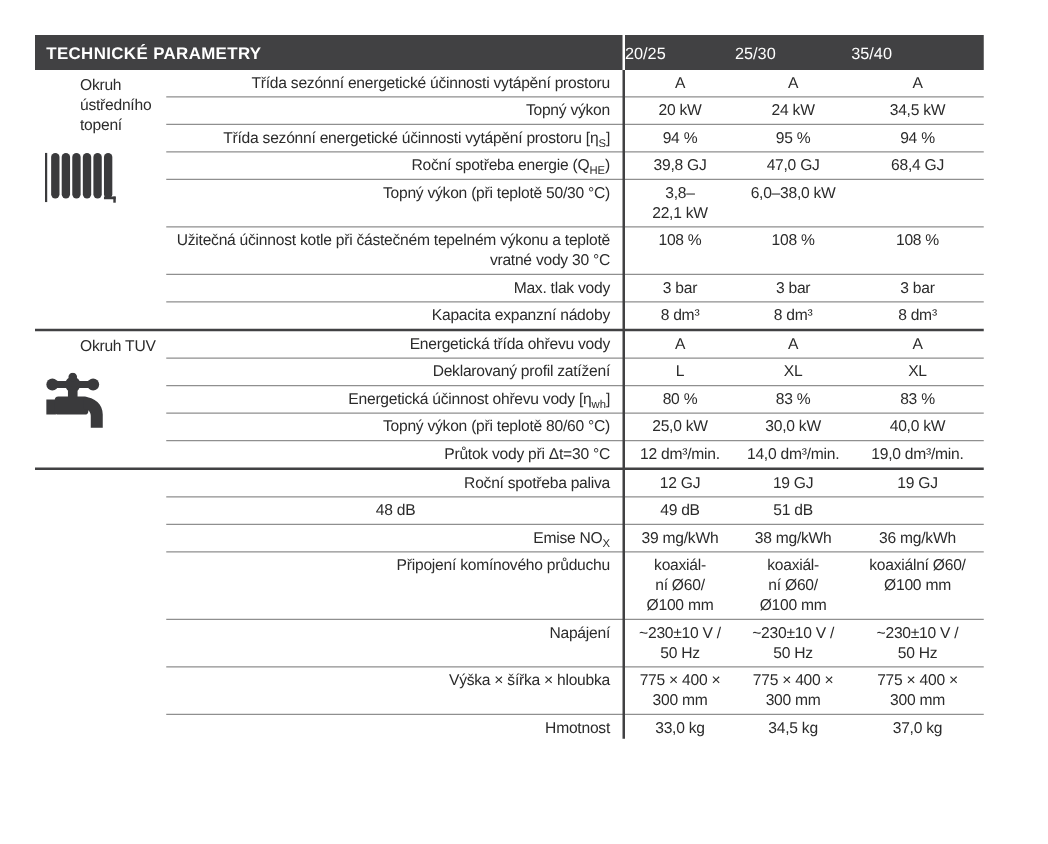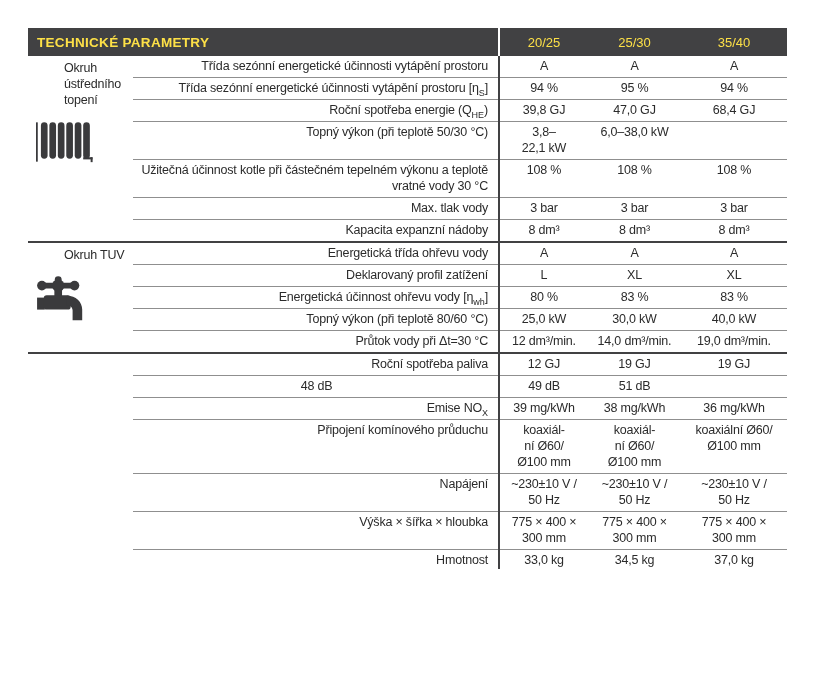--- a/index.html
+++ b/index.html
@@ -6,24 +6,24 @@
   .page {
     position:relative; width:838px; height:675px; background:#ffffff;
     font-family:"Liberation Sans", sans-serif; color:#2b2b2b;
     overflow:hidden;
   }
   .spec-table { position:absolute; left:28px; top:28px; width:759px; }
 
   
   .thead {
     display:grid; grid-template-columns:472px 88px 93px 106px;
-    background:#414143; color:#fde047; height:28px; align-items:center;
+    background:#414143; color:#ffffff; height:28px; align-items:center;
   }
   .thead .title { font-size:13.5px; font-weight:700; padding-left:9px; letter-spacing:0.3px; }
-  .thead .col { font-size:13px; text-align:center; }
+  .thead .col { font-size:13px; }
 
   
   .group { display:grid; grid-template-columns:105px 654px; border-top:2px solid #414143; }
   .group.first { border-top:none; }
   .group-left { padding:4px 4px 4px 8px; font-size:12.5px; line-height:16px; letter-spacing:-0.2px; }
   .group-label { display:block;margin-left:28px; }
   .group-icon { display:block; margin-top:13px; margin-left:0px; }
 
   
   .row { display:grid; grid-template-columns:367px 88px 93px 106px; border-top:1px solid #8f8f8f; }
@@ -70,20 +70,26 @@
         </span>
       </div>
       <div class="group-rows">
         <div class="row">
           <div class="cell label"><span>Třída sezónní energetické účinnosti vytápění prostoru</span><sub></sub><span></span></div>
           <div class="cell val">A</div>
           <div class="cell val">A</div>
           <div class="cell val">A</div>
         </div>
         <div class="row">
+          <div class="cell label"><span>Topný výkon</span><sub></sub><span></span></div>
+          <div class="cell val">20 kW</div>
+          <div class="cell val">24 kW</div>
+          <div class="cell val">34,5 kW</div>
+        </div>
+        <div class="row">
           <div class="cell label"><span>Třída sezónní energetické účinnosti vytápění prostoru [η</span><sub>S</sub><span>]</span></div>
           <div class="cell val">94 %</div>
           <div class="cell val">95 %</div>
           <div class="cell val">94 %</div>
         </div>
         <div class="row">
           <div class="cell label"><span>Roční spotřeba energie (Q</span><sub>HE</sub><span>)</span></div>
           <div class="cell val">39,8 GJ</div>
           <div class="cell val">47,0 GJ</div>
           <div class="cell val">68,4 GJ</div>

